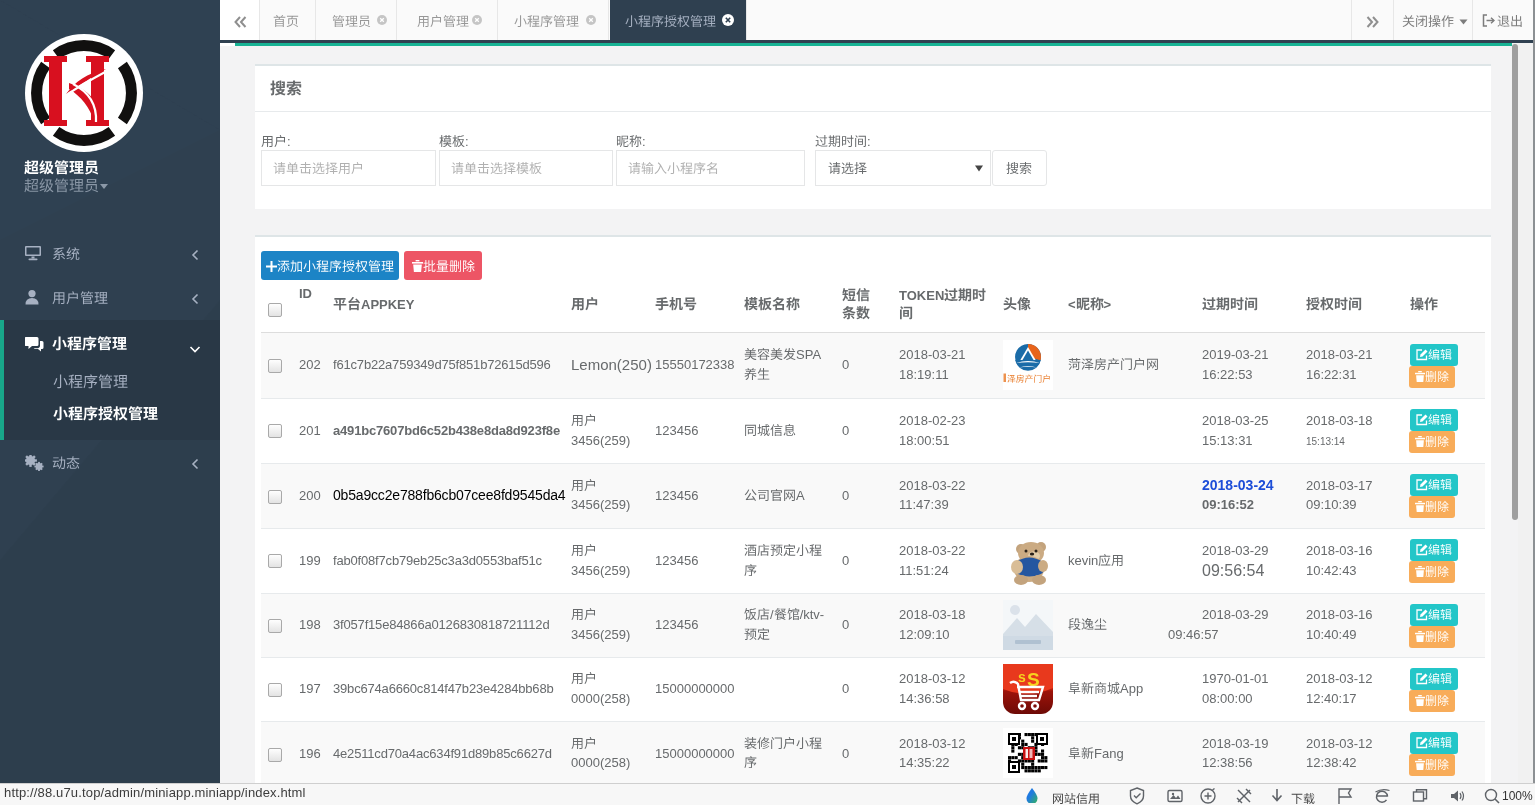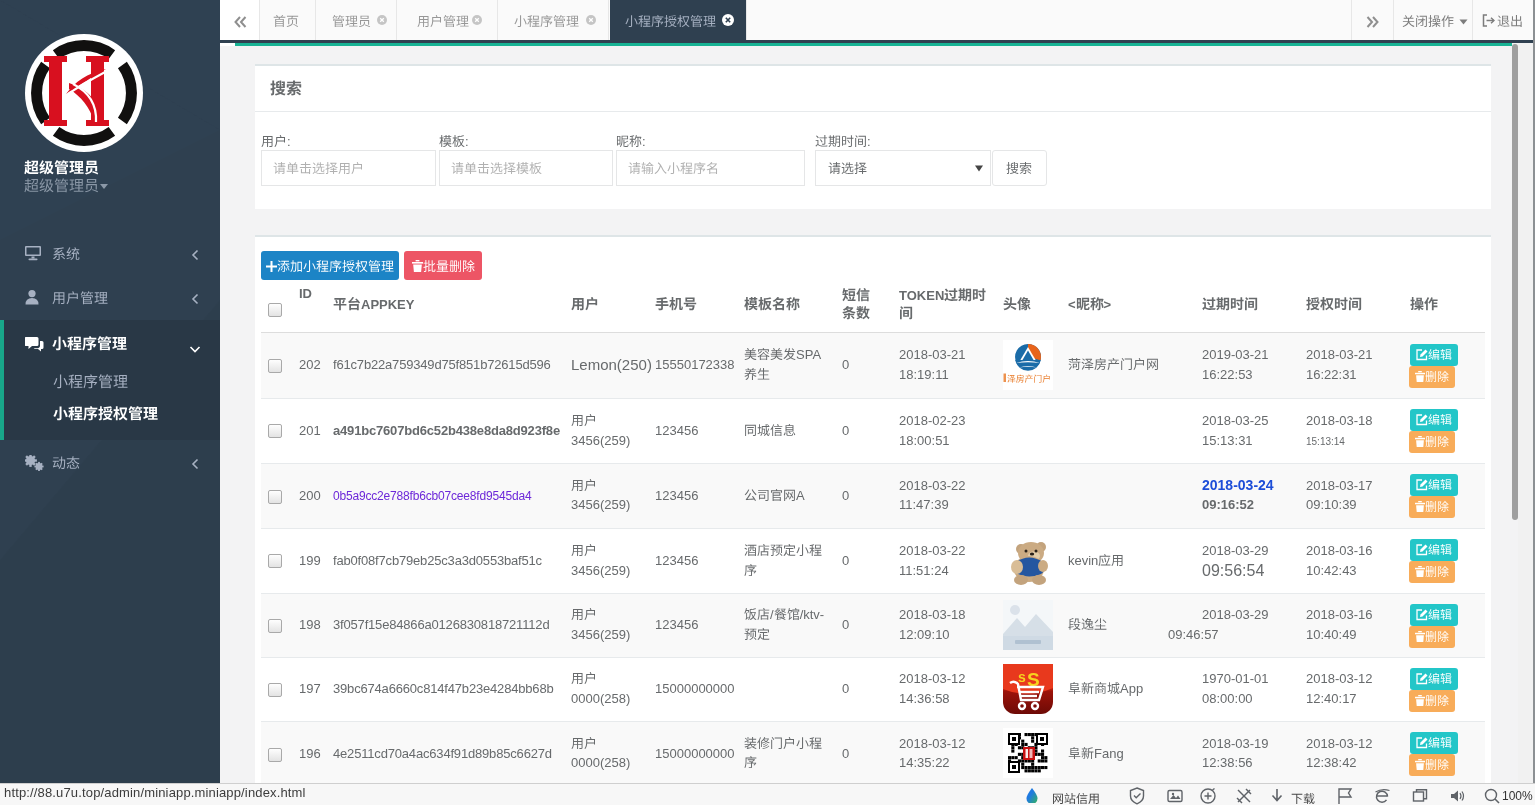--- a/index.html
+++ b/index.html
@@ -759,21 +759,21 @@
             <path d="M1.1 4.2 h7.8 l-0.6 6.8 h-6.6 z"></path>
           </g>
         </svg><svg class="z" width="24" height="13" style="vertical-align:-2px">
           <g transform="translate(0,11) scale(0.012)" fill="#ffffff">
             <use href="#r5220"></use>
             <use href="#r9664" x="1000"></use>
           </g>
         </svg></div>
       <div style="position:absolute;left:13px;top:253px;width:12px;height:12px;background:linear-gradient(#fefefe,#e3e3e3);border:1px solid #a9a9a9;border-radius:2px"></div>
       <div class="cl" style="left:44px;top:249px"><span style="font-weight:normal;color:#676a6c;font-size:13px">200</span></div>
-      <div class="cl" style="left:78px;top:249px"><span style="font-weight:normal;color:#6d28d9;font-size:12px"><span class="k">0b5a9cc2e788fb6cb07cee8fd9545da4</span></span></div>
+      <div class="cl" style="left:78px;top:249px"><span style="font-weight:normal;color:#000000;font-size:14px"><span class="k">0b5a9cc2e788fb6cb07cee8fd9545da4</span></span></div>
       <div class="cl" style="left:316px;top:239px"><svg class="z" width="26" height="14" style="vertical-align:-2px">
           <g transform="translate(0,12) scale(0.013)" fill="#676a6c">
             <use href="#r7528"></use>
             <use href="#r6237" x="1000"></use>
           </g>
         </svg></div>
       <div class="cl" style="left:316px;top:258px"><span style="font-weight:normal;color:#676a6c;font-size:13px">3456(259)</span></div>
       <div class="cl" style="left:400px;top:249px"><span style="font-weight:normal;color:#676a6c;font-size:13px">123456</span></div>
       <div class="cl" style="left:489px;top:249px"><svg class="z" width="52" height="14" style="vertical-align:-2px">
           <g transform="translate(0,12) scale(0.013)" fill="#676a6c">

